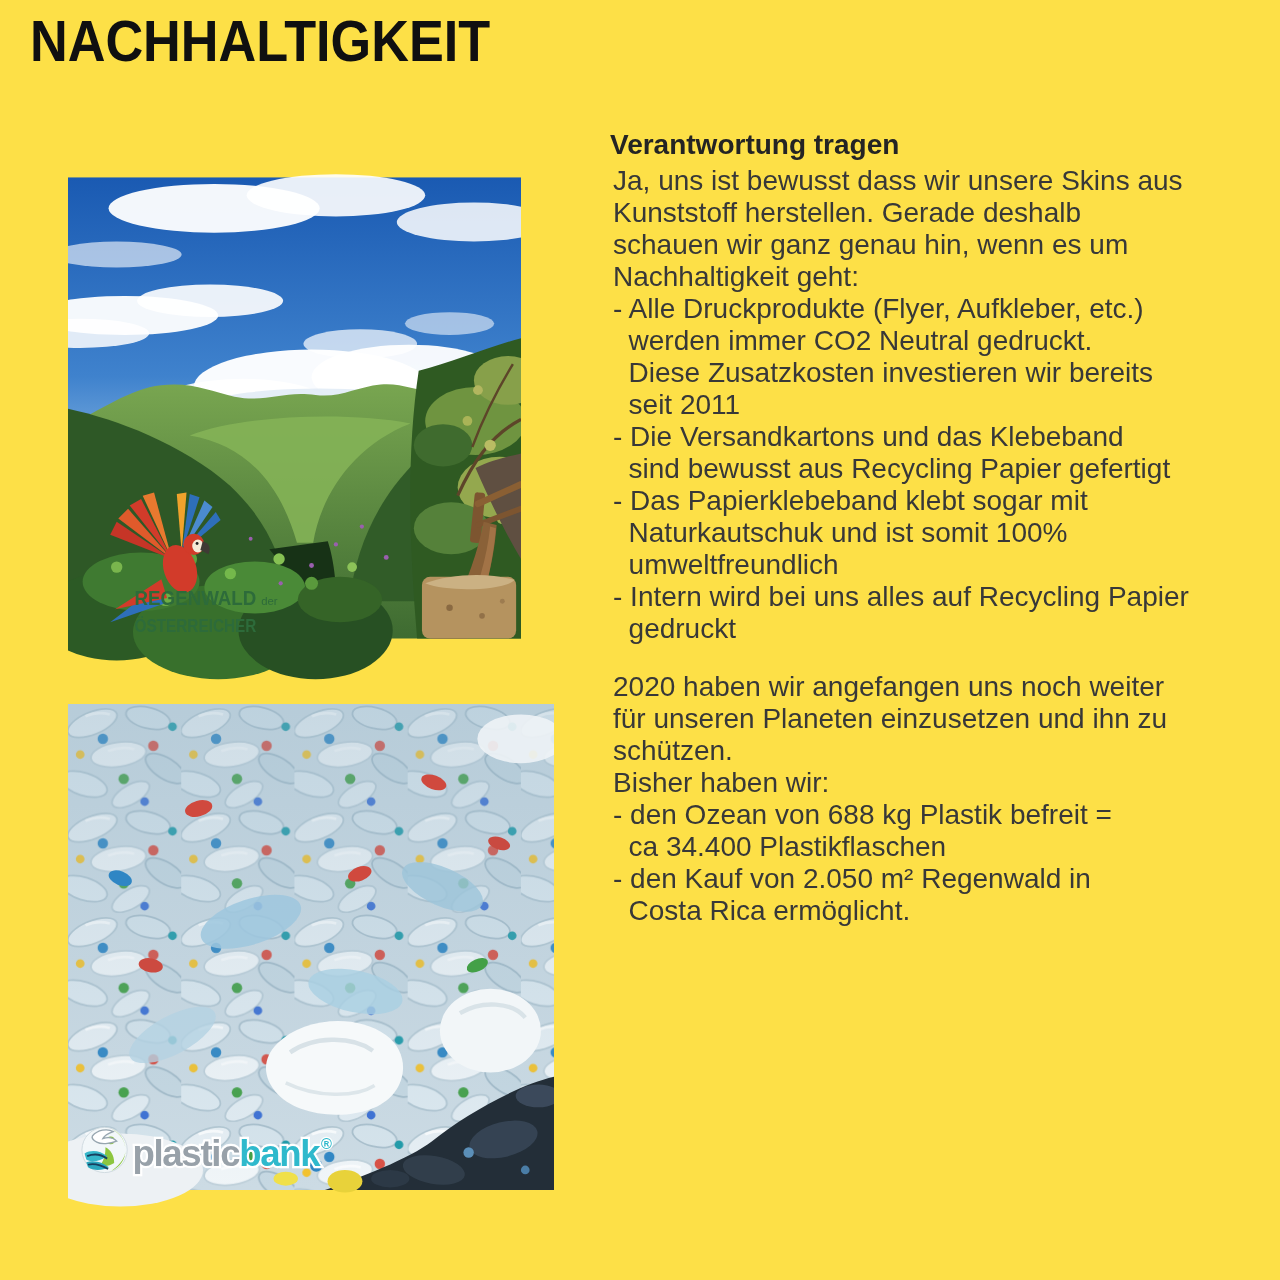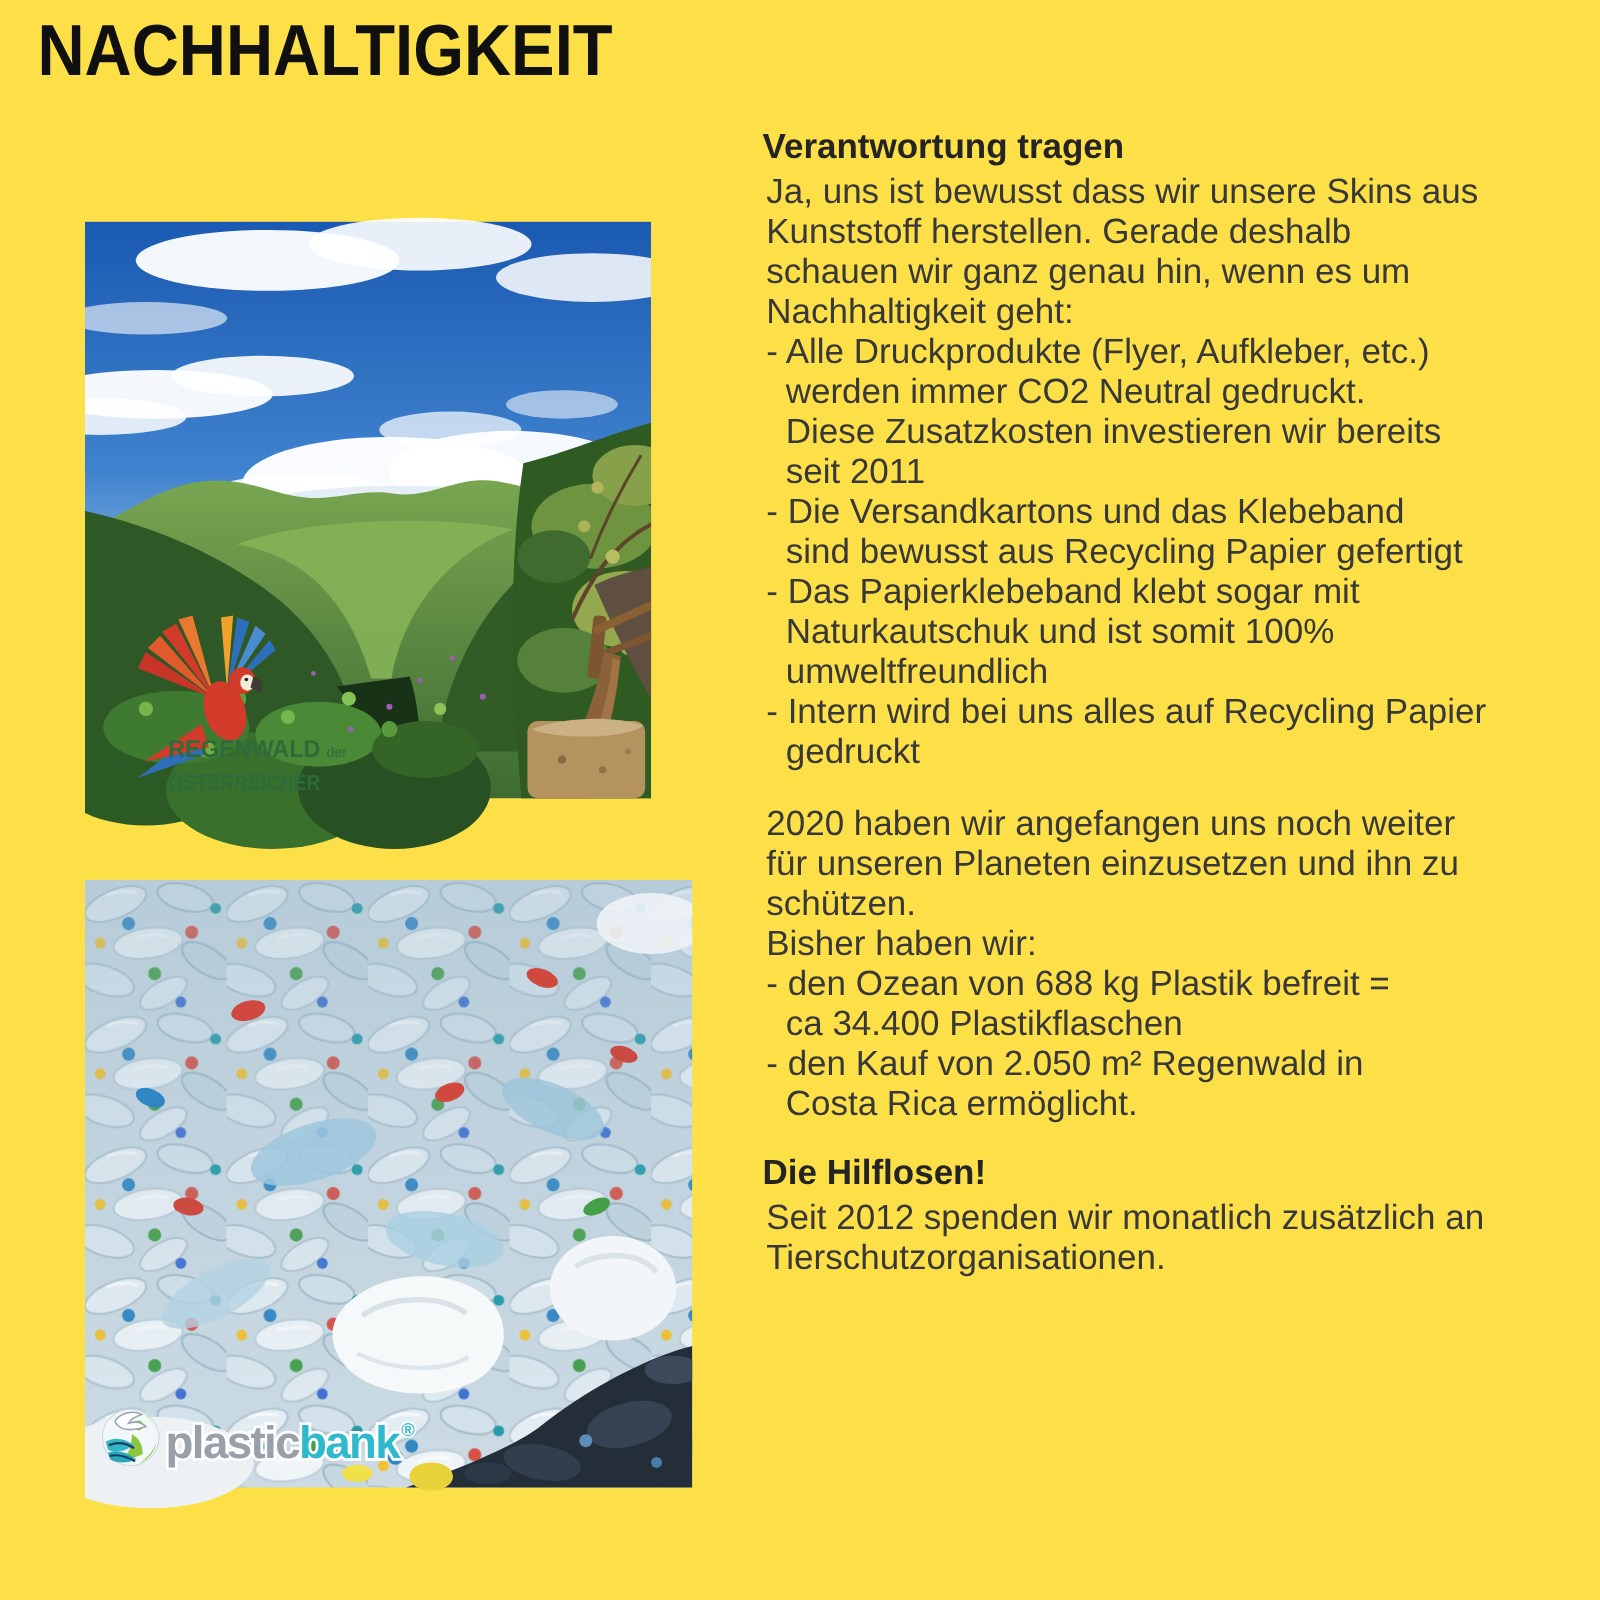--- a/index.html
+++ b/index.html
@@ -8,21 +8,21 @@
 
   .title{position:absolute;left:30px;top:12px;margin:0;font-size:58px;line-height:1;
          font-weight:800;color:#101010;letter-spacing:0;
          transform:scaleX(.9);transform-origin:left top;}
 
   .fig{position:absolute;overflow:hidden;}
   .fig svg{display:block;width:100%;height:100%;}
   .fig-rain{left:28px;top:108px;width:453px;height:568px;}
   .fig-plastic{left:28px;top:652px;width:486px;height:558px;text-align:center;}
 
-  .right{position:absolute;left:610px;top:100px;width:666px;color:#383838;}
+  .right{position:absolute;left:610px;top:128px;width:666px;color:#383838;}
   .h{margin:0;font-size:28px;line-height:34px;font-weight:700;color:#242424;}
   .b{margin:3px;font-size:28px;line-height:32px;white-space:pre-wrap;}
   .s1{margin-bottom:26px;}
   .s2{margin-bottom:22px;}
   .s3{margin-bottom:12px;}
 </style>
 </head>
 <body>
 
 <div class="page">
@@ -276,20 +276,15 @@
 für unseren Planeten einzusetzen und ihn zu
 schützen.
 Bisher haben wir:
 - den Ozean von 688 kg Plastik befreit =
   ca 34.400 Plastikflaschen
 - den Kauf von 2.050 m² Regenwald in
   Costa Rica ermöglicht.</p>
     </section>
 
 
-    <section>
-      <h2 class="h">Die Hilflosen!</h2>
-      <p class="b">Seit 2012 spenden wir monatlich zusätzlich an
-Tierschutzorganisationen.</p>
-    </section>
 
   </div>
 </div>
 
 </body></html>

